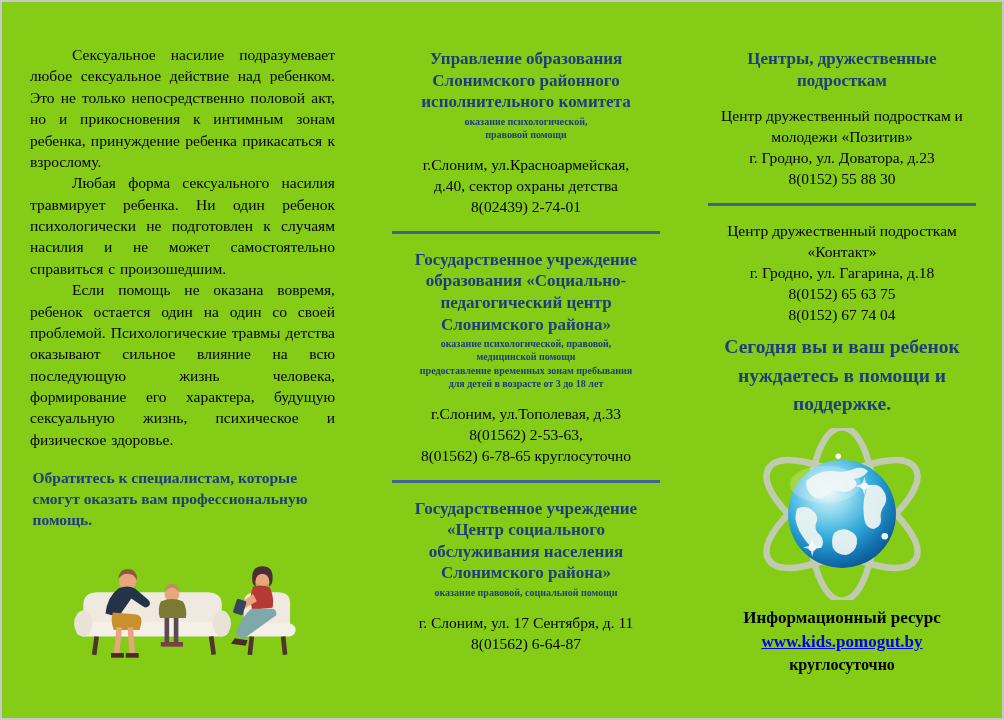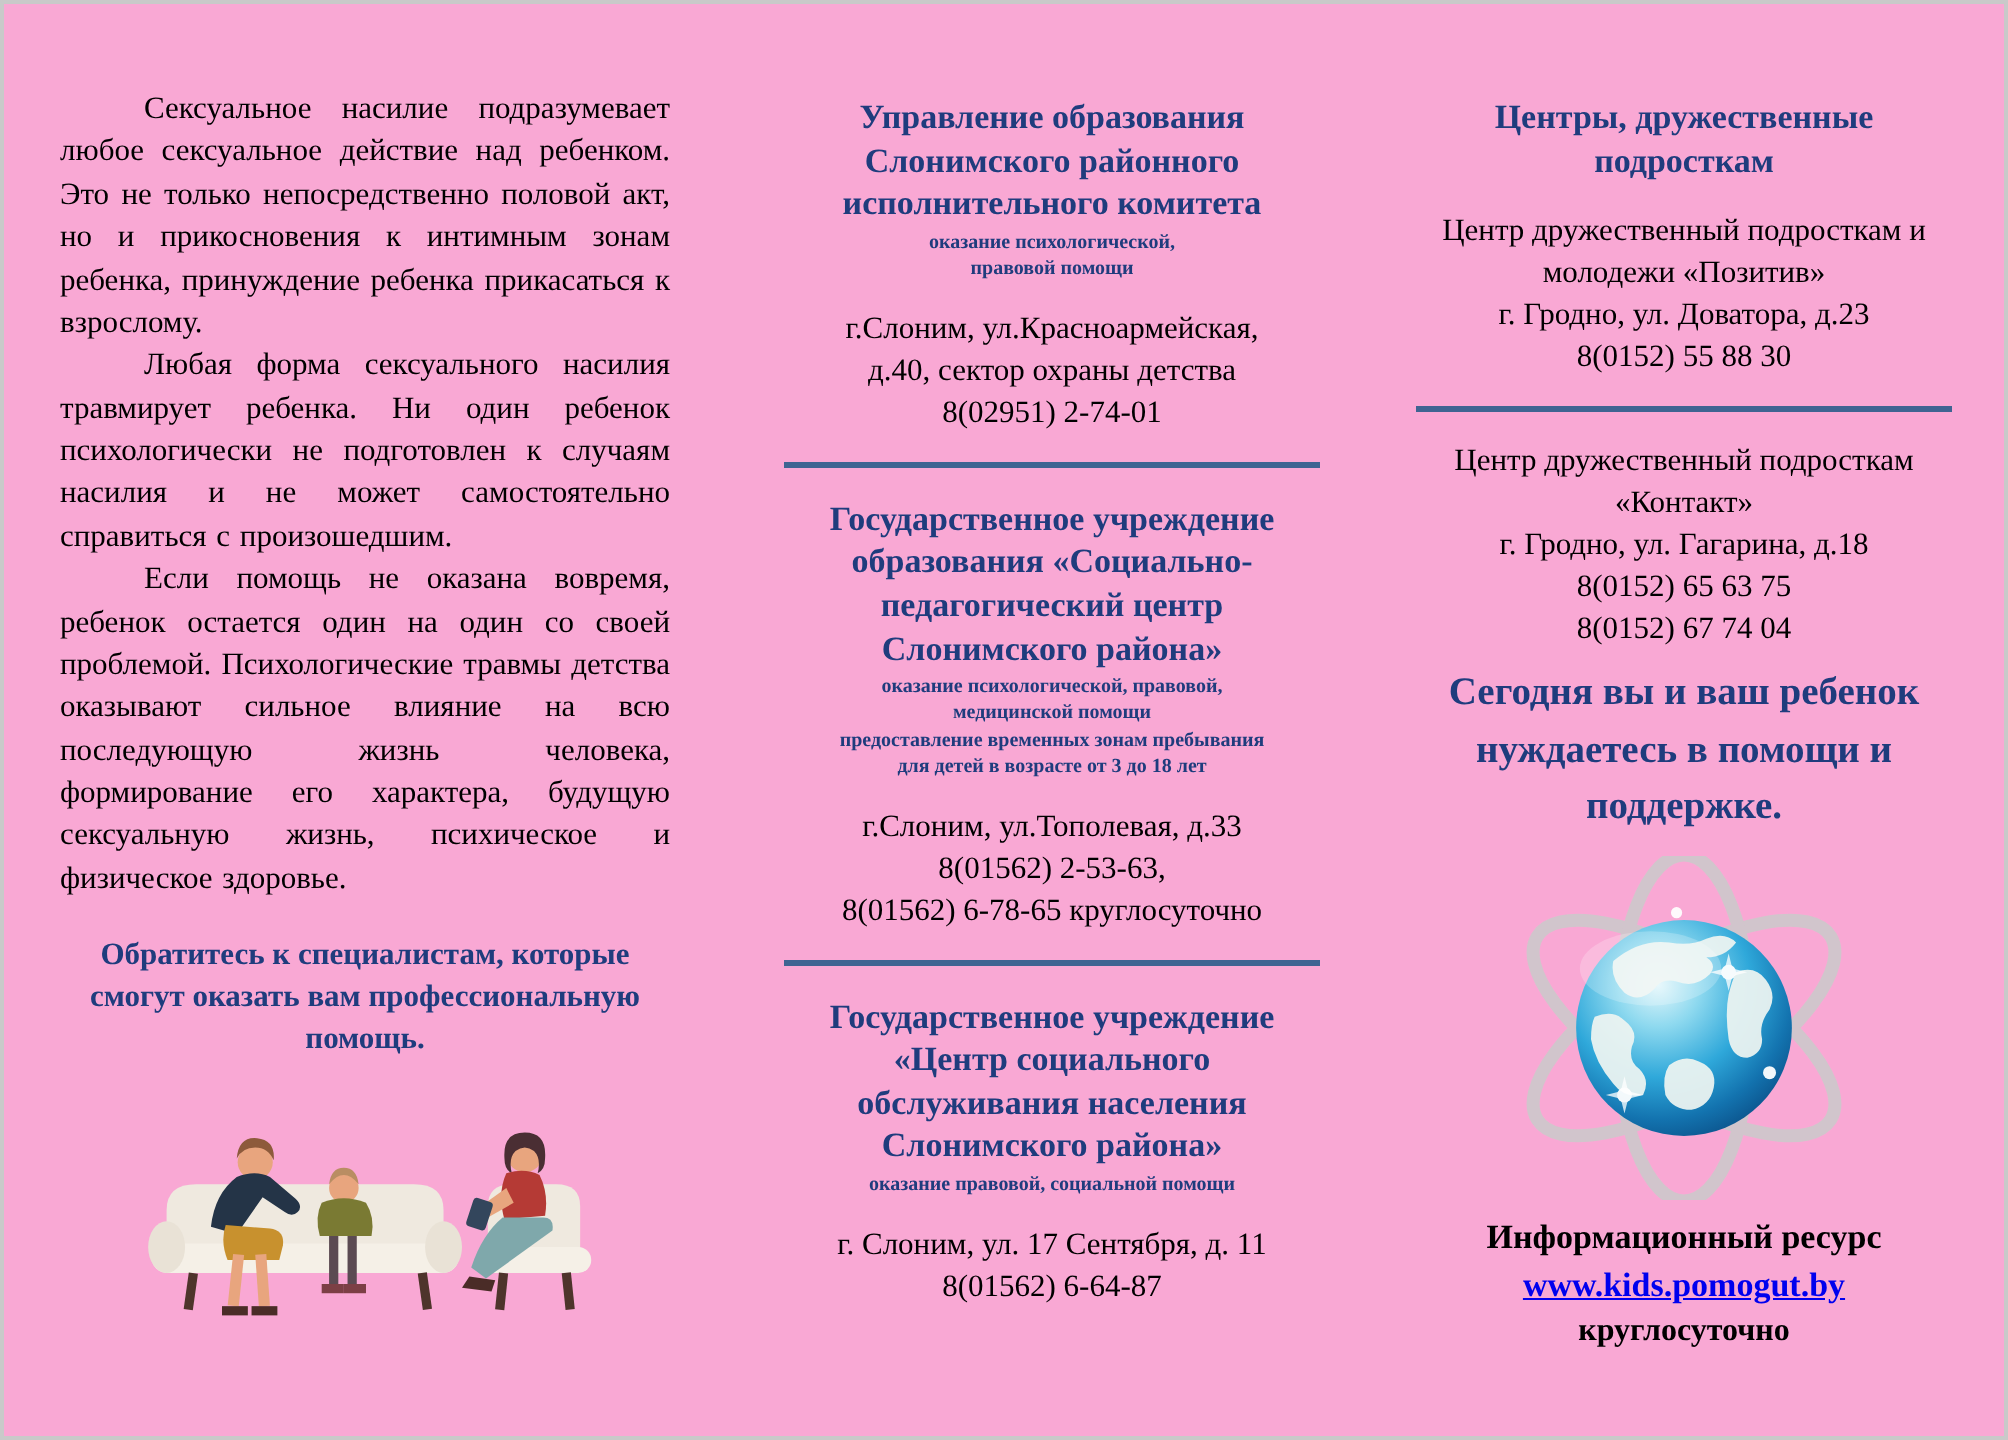--- a/index.html
+++ b/index.html
@@ -1,37 +1,37 @@
 <!DOCTYPE html>
 <html><head>
 <meta charset="utf-8">
 <style>
   html,body{margin:0;padding:0;background:#ffffff;}
   .page{
     position:relative;
     width:1000px;height:716px;
     margin:0;
     border:2px solid #c9c9c9;
-    background:#f9a8d4;
+    background:#84cc16;
     font-family:"Liberation Serif","DejaVu Serif",serif;
     color:#000;
     overflow:hidden;
     text-decoration:underline;
   }
   
   .col-left{position:absolute;left:28px;top:42px;width:305px;}
   .par{
     margin:0;font-size:15.5px;line-height:1.38;
     text-align:justify;text-indent:42px;
     word-spacing:1px;
   }
   .cta{
     margin:18px auto 0;max-width:300px;
     font-size:15.5px;font-weight:bold;line-height:1.35;
-    text-align:center;color:#1f3c7d;
+    text-align:left;color:#1f3c7d;
   }
   .illustration-wrap{margin-top:26px;text-align:center;}
   
   .col-mid{position:absolute;left:378px;top:46px;width:292px;text-align:center;}
   .col-right{position:absolute;left:694px;top:46px;width:292px;text-align:center;}
   .block-title{
     margin:0 auto;max-width:236px;
     font-size:17px;font-weight:bold;line-height:1.27;color:#1f3c7d;
   }
   .col-title{
@@ -116,21 +116,21 @@
 
     <div>
       <div class="block-title">Управление образования Слонимского районного исполнительного комитета</div>
       <div class="svc">
         <span class="svc-line">оказание психологической,</span>
         <span class="svc-line">правовой помощи</span>
       </div>
       <div class="addr">
         <span class="addr-line">г.Слоним, ул.Красноармейская,</span>
         <span class="addr-line">д.40, сектор охраны детства</span>
-        <span class="addr-line">8(02951) 2-74-01</span>
+        <span class="addr-line">8(02439) 2-74-01</span>
       </div>
     </div>
     <hr class="divider">
 
     <div>
       <div class="block-title">Государственное учреждение образования «Социально-педагогический центр Слонимского района»</div>
       <div class="svc">
         <span class="svc-line">оказание психологической, правовой,</span>
         <span class="svc-line">медицинской помощи</span>
         <span class="svc-line">предоставление временных зонам пребывания</span>

